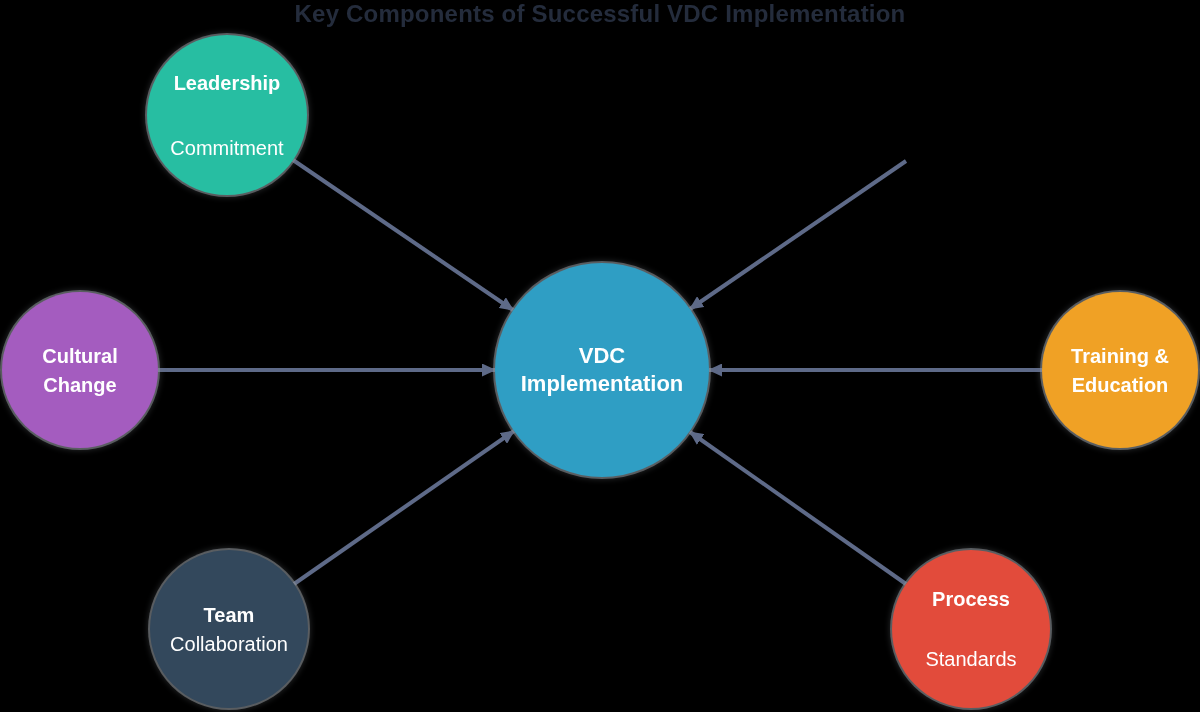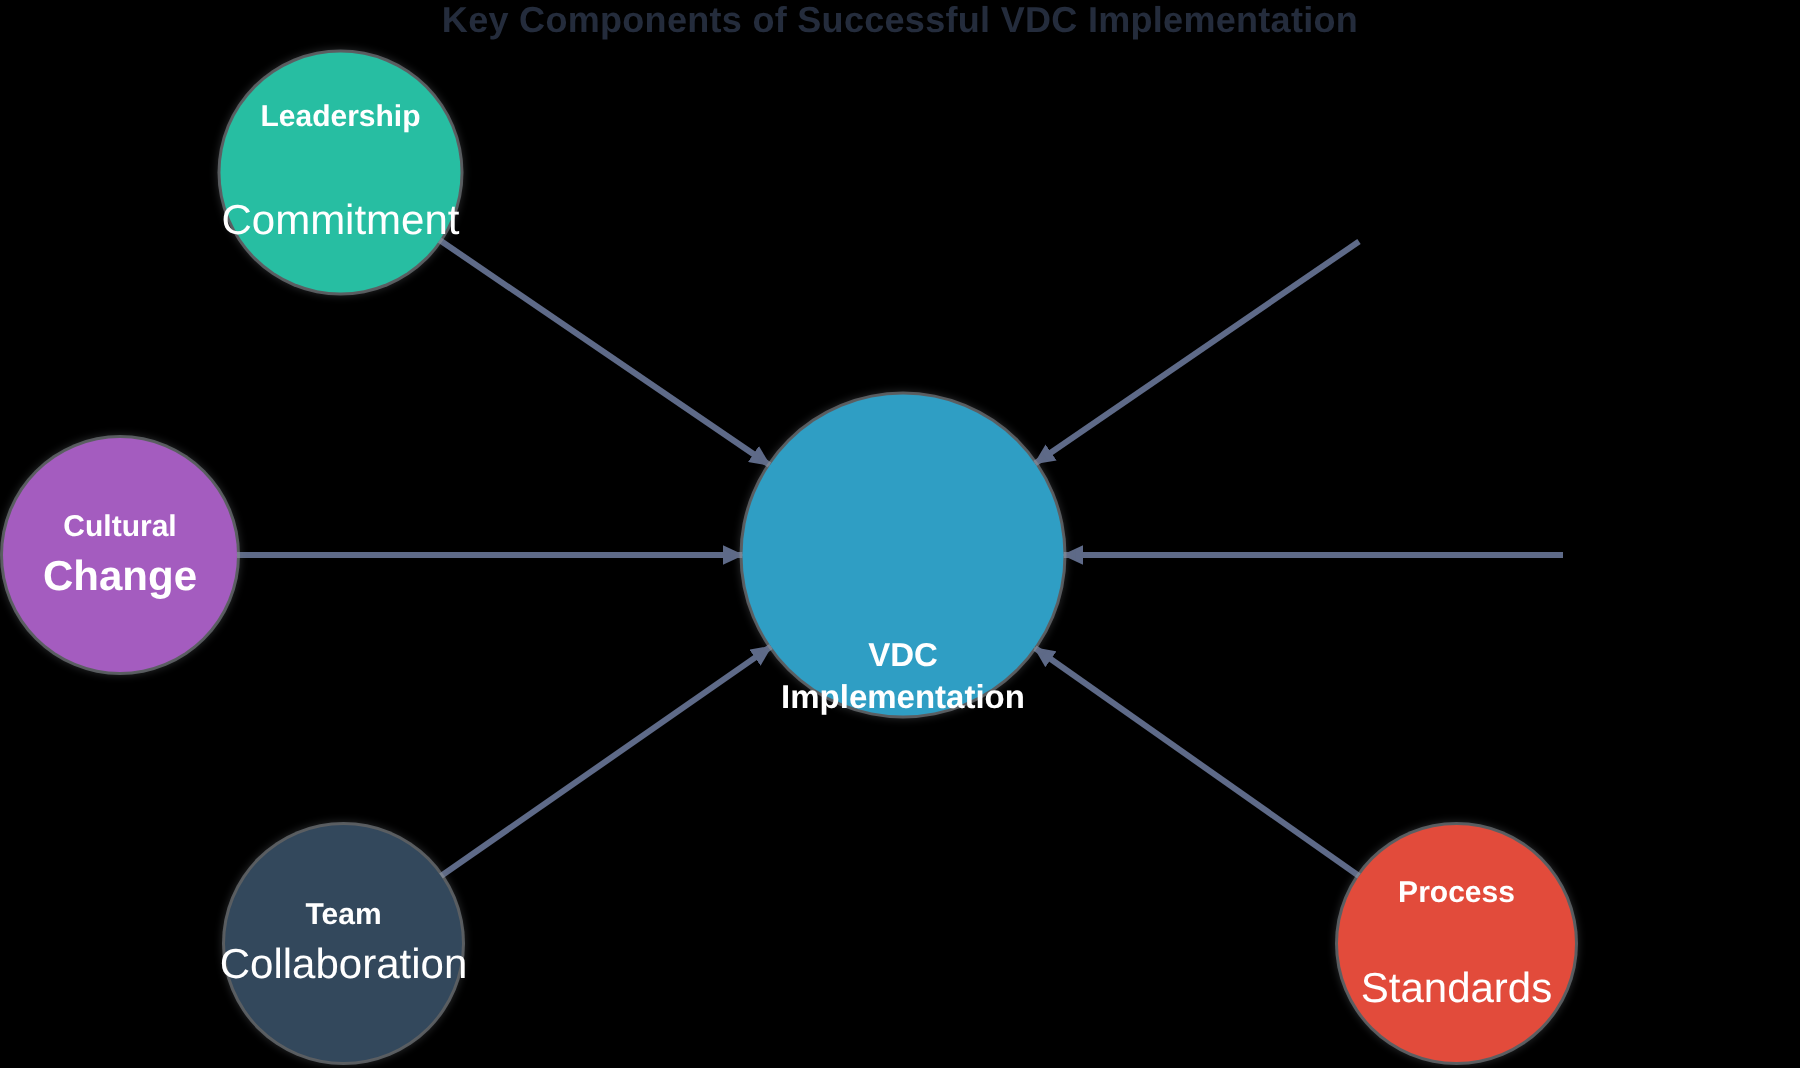--- a/index.html
+++ b/index.html
@@ -17,23 +17,23 @@
     letter-spacing:.2px;
   }
   .connectors{position:absolute;left:0;top:0;}
   .node{
     position:absolute;border-radius:50%;
     display:flex;flex-direction:column;align-items:center;justify-content:center;
     gap:7px;color:#fff;text-align:center;
     box-shadow:0 0 0 2px rgba(142,147,153,0.55), 0 0 6px 2px rgba(120,125,131,0.35);
   }
   .node .l1{font-weight:700;font-size:20px;line-height:1.1;}
-  .node .l2{font-weight:400;font-size:28px;line-height:1.1;}
+  .node .l2{font-weight:400;font-size:20px;line-height:1.1;}
   .node--bold2 .l2{font-weight:700;}
-  .node--center{gap:4px;justify-content:flex-end;}
+  .node--center{gap:4px;}
   .node--center .l1,.node--center .l2{font-size:22px;font-weight:700;}
 
   #node-leadership{left:147px;top:35px;width:160px;height:160px;}
   #node-technology{left:892px;top:36px;width:160px;height:160px;}
   #node-cultural{left:2px;top:292px;width:156px;height:156px;}
   #node-training{left:1042px;top:292px;width:156px;height:156px;}
   #node-team{left:150px;top:550px;width:158px;height:158px;}
   #node-process{left:892px;top:550px;width:158px;height:158px;gap:38px;}
   #node-vdc{left:495px;top:263px;width:214px;height:214px;}
 </style>
@@ -67,20 +67,24 @@
     <span class="l1">Leadership</span>
     <span class="l2">Commitment</span>
   </div>
 
 
   <div class="node node--bold2" id="node-cultural" style="background-color: rgb(164, 92, 191);">
     <span class="l1">Cultural</span>
     <span class="l2">Change</span>
   </div>
 
+  <div class="node node--bold2" id="node-training" style="background-color: rgb(240, 161, 37);">
+    <span class="l1">Training &amp;</span>
+    <span class="l2">Education</span>
+  </div>
 
   <div class="node" id="node-team" style="background-color: rgb(51, 72, 92);">
     <span class="l1">Team</span>
     <span class="l2">Collaboration</span>
   </div>
 
   <div class="node" id="node-process" style="background-color: rgb(226, 75, 59);">
     <span class="l1">Process</span>
     <span class="l2">Standards</span>
   </div>

